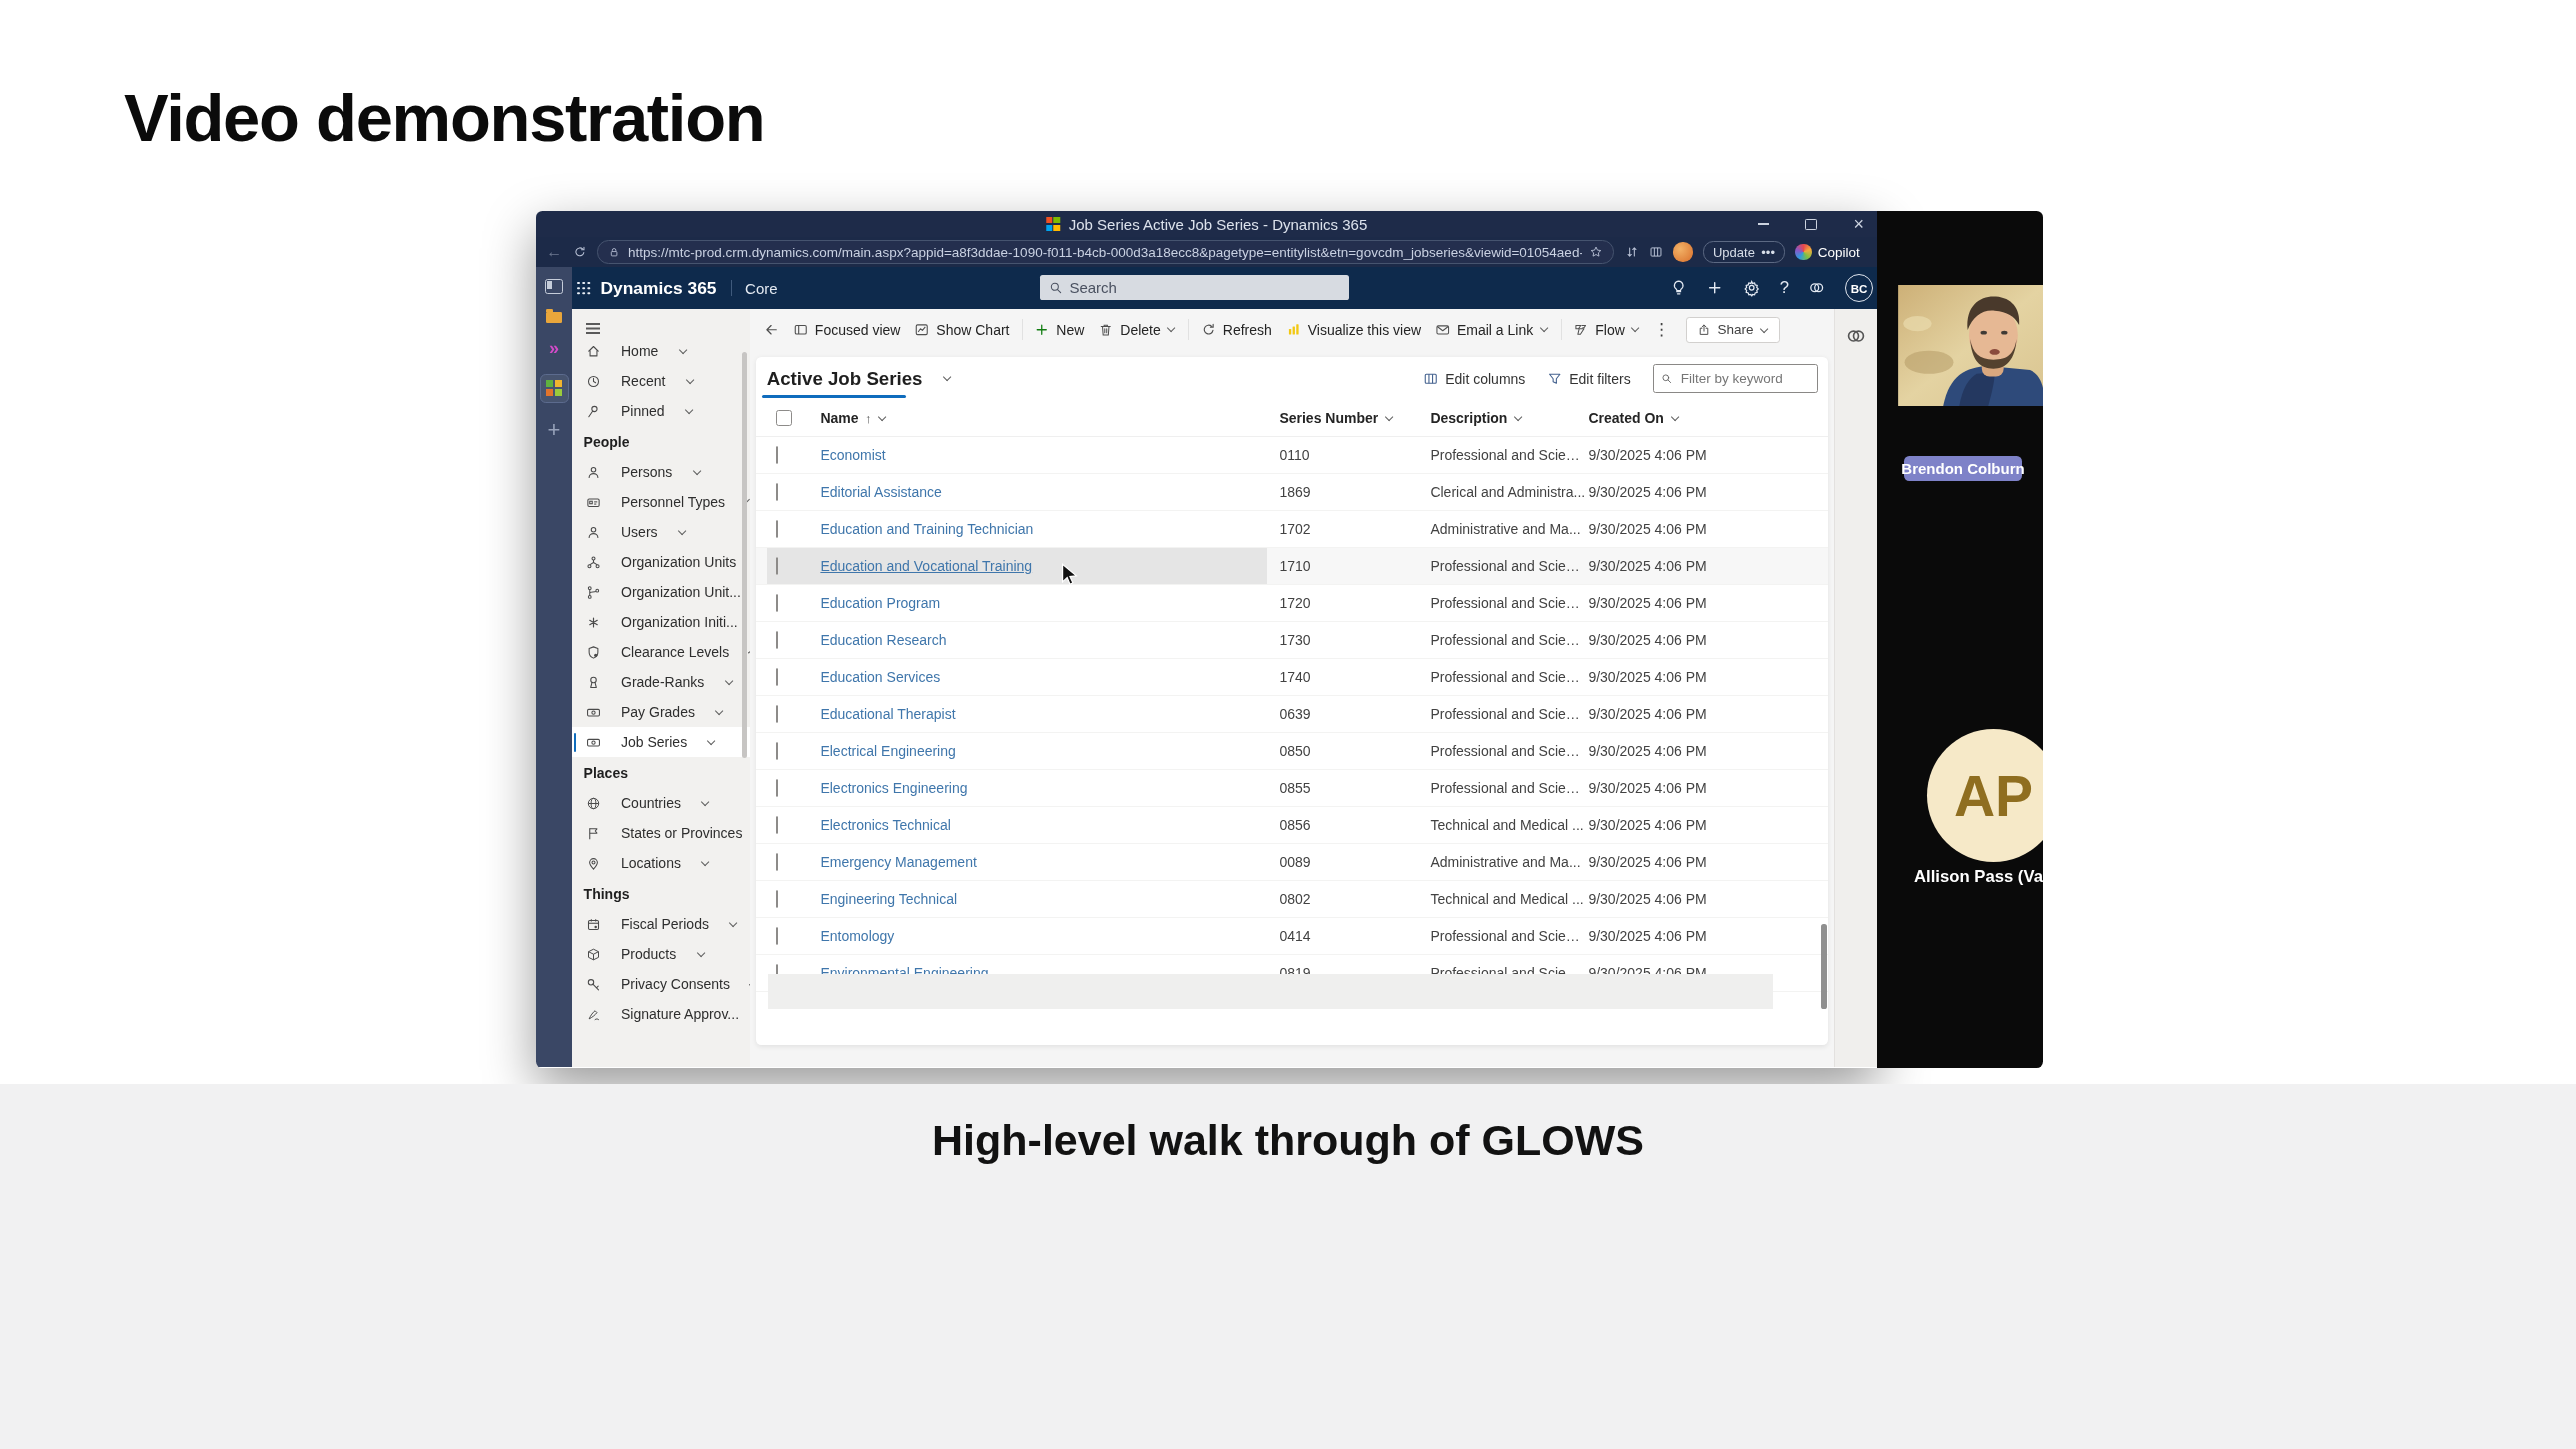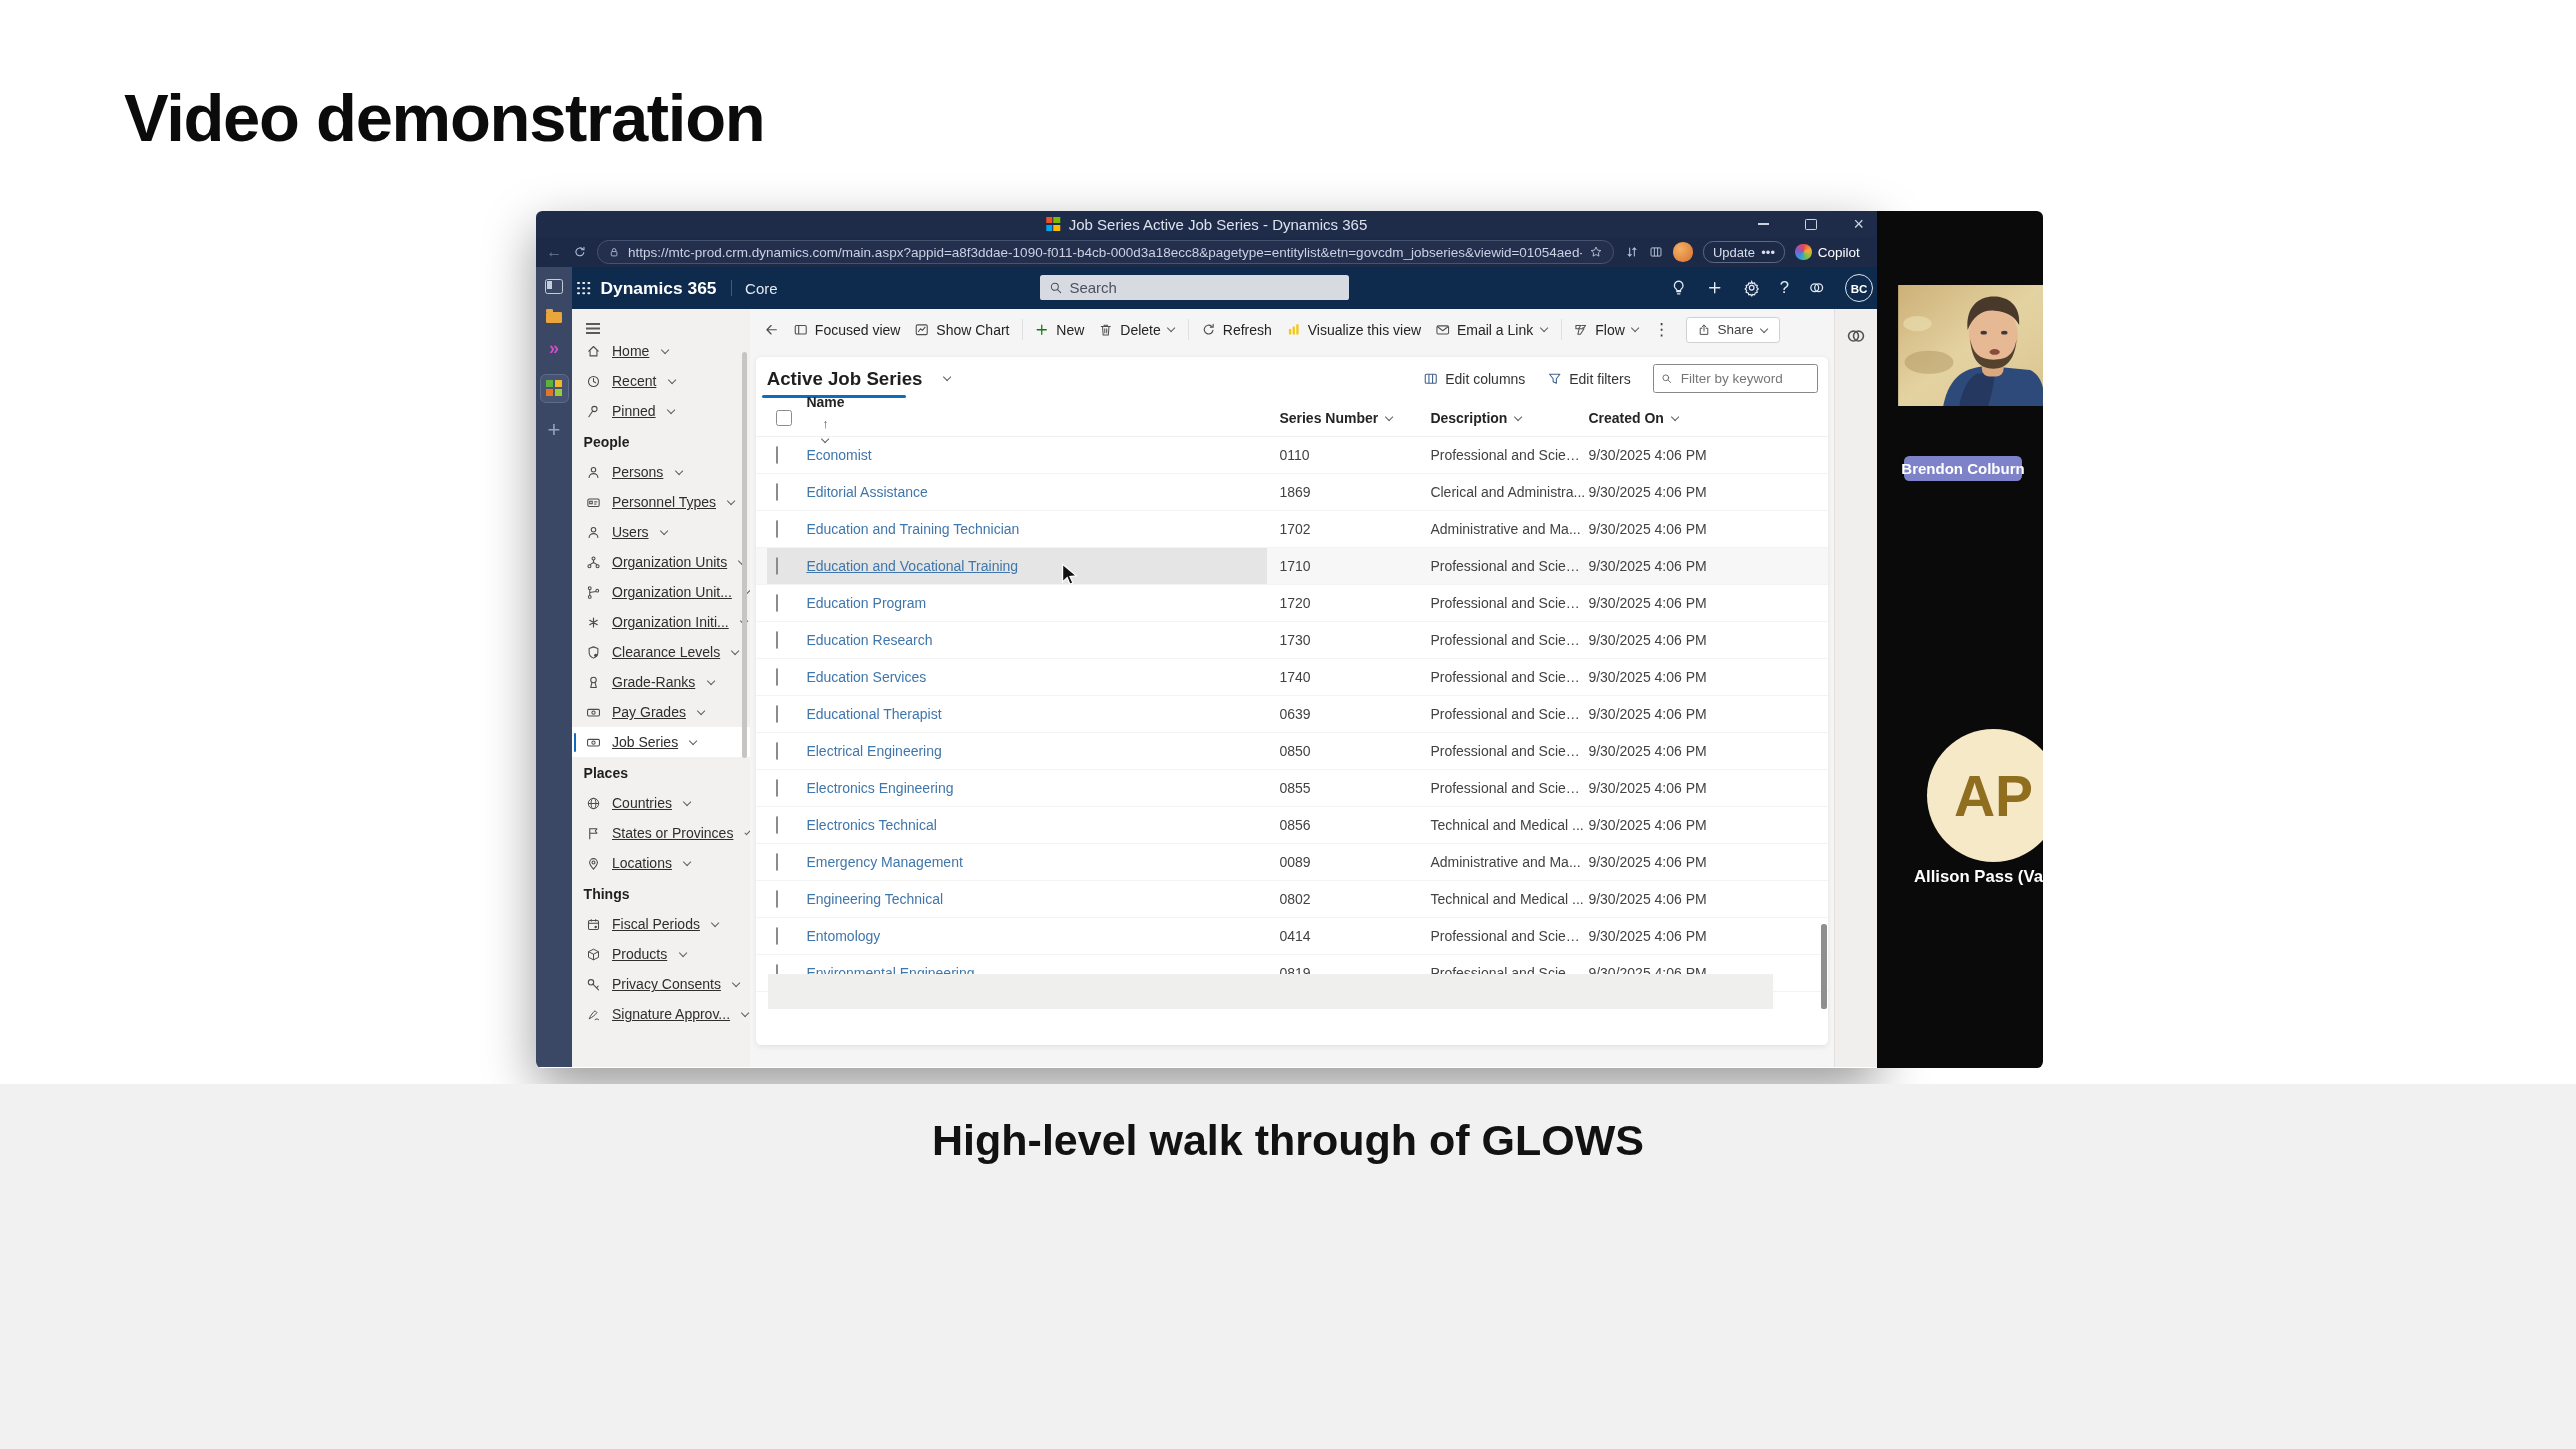--- a/index.html
+++ b/index.html
@@ -64,22 +64,22 @@
   .h-ic{width:17.4px;height:17.4px;color:#e3e9f2;}
   .h-q{font-size:16.7px;}
   .bc-avatar{width:26px;height:26px;border-radius:50%;border:1.3px solid #dfe5ee;display:flex;align-items:center;
              justify-content:center;color:#fff;font-size:11.6px;font-weight:700;}
   
   .app-body{flex:1;display:flex;background:#f5f5f5;min-height:0;}
   .sidenav{width:178px;background:#f2f1ef;flex:0 0 auto;position:relative;overflow:hidden;padding-top:9px;}
   .hamburger{width:14px;height:1.6px;background:#5a5a5a;margin:5.2px 0 6.4px 14px;
              box-shadow:0 4.5px 0 #5a5a5a,0 9px 0 #5a5a5a;}
   .nav-list{margin-top:11.6px;}
-  .nav-item{height:30px;display:flex;align-items:center;gap:11px;padding-left:14px;position:relative;
-            font-size:14px;color:#2e2e2e;white-space:nowrap;text-decoration:underline;}
+  .nav-item{height:30px;display:flex;align-items:center;gap:20px;padding-left:14px;position:relative;
+            font-size:14px;color:#2e2e2e;white-space:nowrap;}
   .nav-ic{width:15px;height:15px;color:#4a4a4a;flex:0 0 auto;}
   .nav-cv{display:none;margin-left:auto;margin-right:27px;}
   .nav-item.sel{background:#fff;}
   .nav-item.sel::before{content:'';position:absolute;left:1.9px;top:5.2px;bottom:5.2px;width:2.6px;border-radius:1.3px;background:#0f6cbd;}
   .nav-h{margin-top:1px;height:30px;display:flex;align-items:center;padding-left:11.6px;
          font-size:14px;font-weight:700;color:#1f1f1f;}
   .nav-scroll{position:absolute;right:3.2px;top:43px;width:4.5px;height:406px;border-radius:2.6px;background:#c7c5c3;}
   
   .main{flex:1;position:relative;min-width:0;background:#f5f5f5;}
   .cmdbar{height:41px;display:flex;align-items:center;padding:0 7.7px;color:#242424;font-size:14px;}
@@ -103,21 +103,21 @@
   .v-ic{width:15.5px;height:15.5px;color:#44628f;}
   .filter-box{width:148px;height:27px;border:1px solid#8a8886;border-radius:2.6px;background:#fff;
               display:flex;align-items:center;gap:5.8px;padding:0 7.7px;}
   .filter-box svg{width:13.5px;height:13.5px;color:#5a5a5a;}
   .filter-box input{border:none;outline:none;width:100%;font-size:13.5px;color:#444;background:transparent;
                     font-family:"Liberation Sans",sans-serif;}
   .filter-box input::placeholder{color:#767676;}
   
   .grid-head{height:36px;position:relative;font-size:14px;font-weight:600;color:#242424;border-bottom:0.6px solid #efefef;}
   .gh{position:absolute;top:50%;transform:translateY(-50%);display:flex;align-items:center;gap:6.4px;white-space:nowrap;}
-  .cellx-check{left:19.3px;}.cellx-name{left:50px;flex-direction:column;}.cellx-ser{left:523px;}.cellx-desc{left:674px;}.cellx-date{left:832px;}
+  .cellx-check{left:19.3px;}.cellx-name{left:64px;}.cellx-ser{left:523px;}.cellx-desc{left:674px;}.cellx-date{left:832px;}
   .sort-up{color:#555;font-size:13px;}
   .checkbox{width:14px;height:14px;border:1px solid #8d8b89;border-radius:2.6px;background:#fff;}
   .row{height:36px;position:relative;border-bottom:0.6px solid #f3f3f2;font-size:14px;}
   .rcell{position:absolute;top:50%;transform:translateY(-50%);white-space:nowrap;color:#424242;}
   .c-name{color:#3f76ab;}
   .c-desc{width:156px;overflow:hidden;text-overflow:ellipsis;}
   .row.hov{background:#f7f7f7;}
   .row.hov .hover-zone{display:block;}
   .hover-zone{display:none;position:absolute;left:11px;top:0;bottom:0;width:500px;background:#e5e5e5;}
   .row.hov .c-name{text-decoration:underline;}

